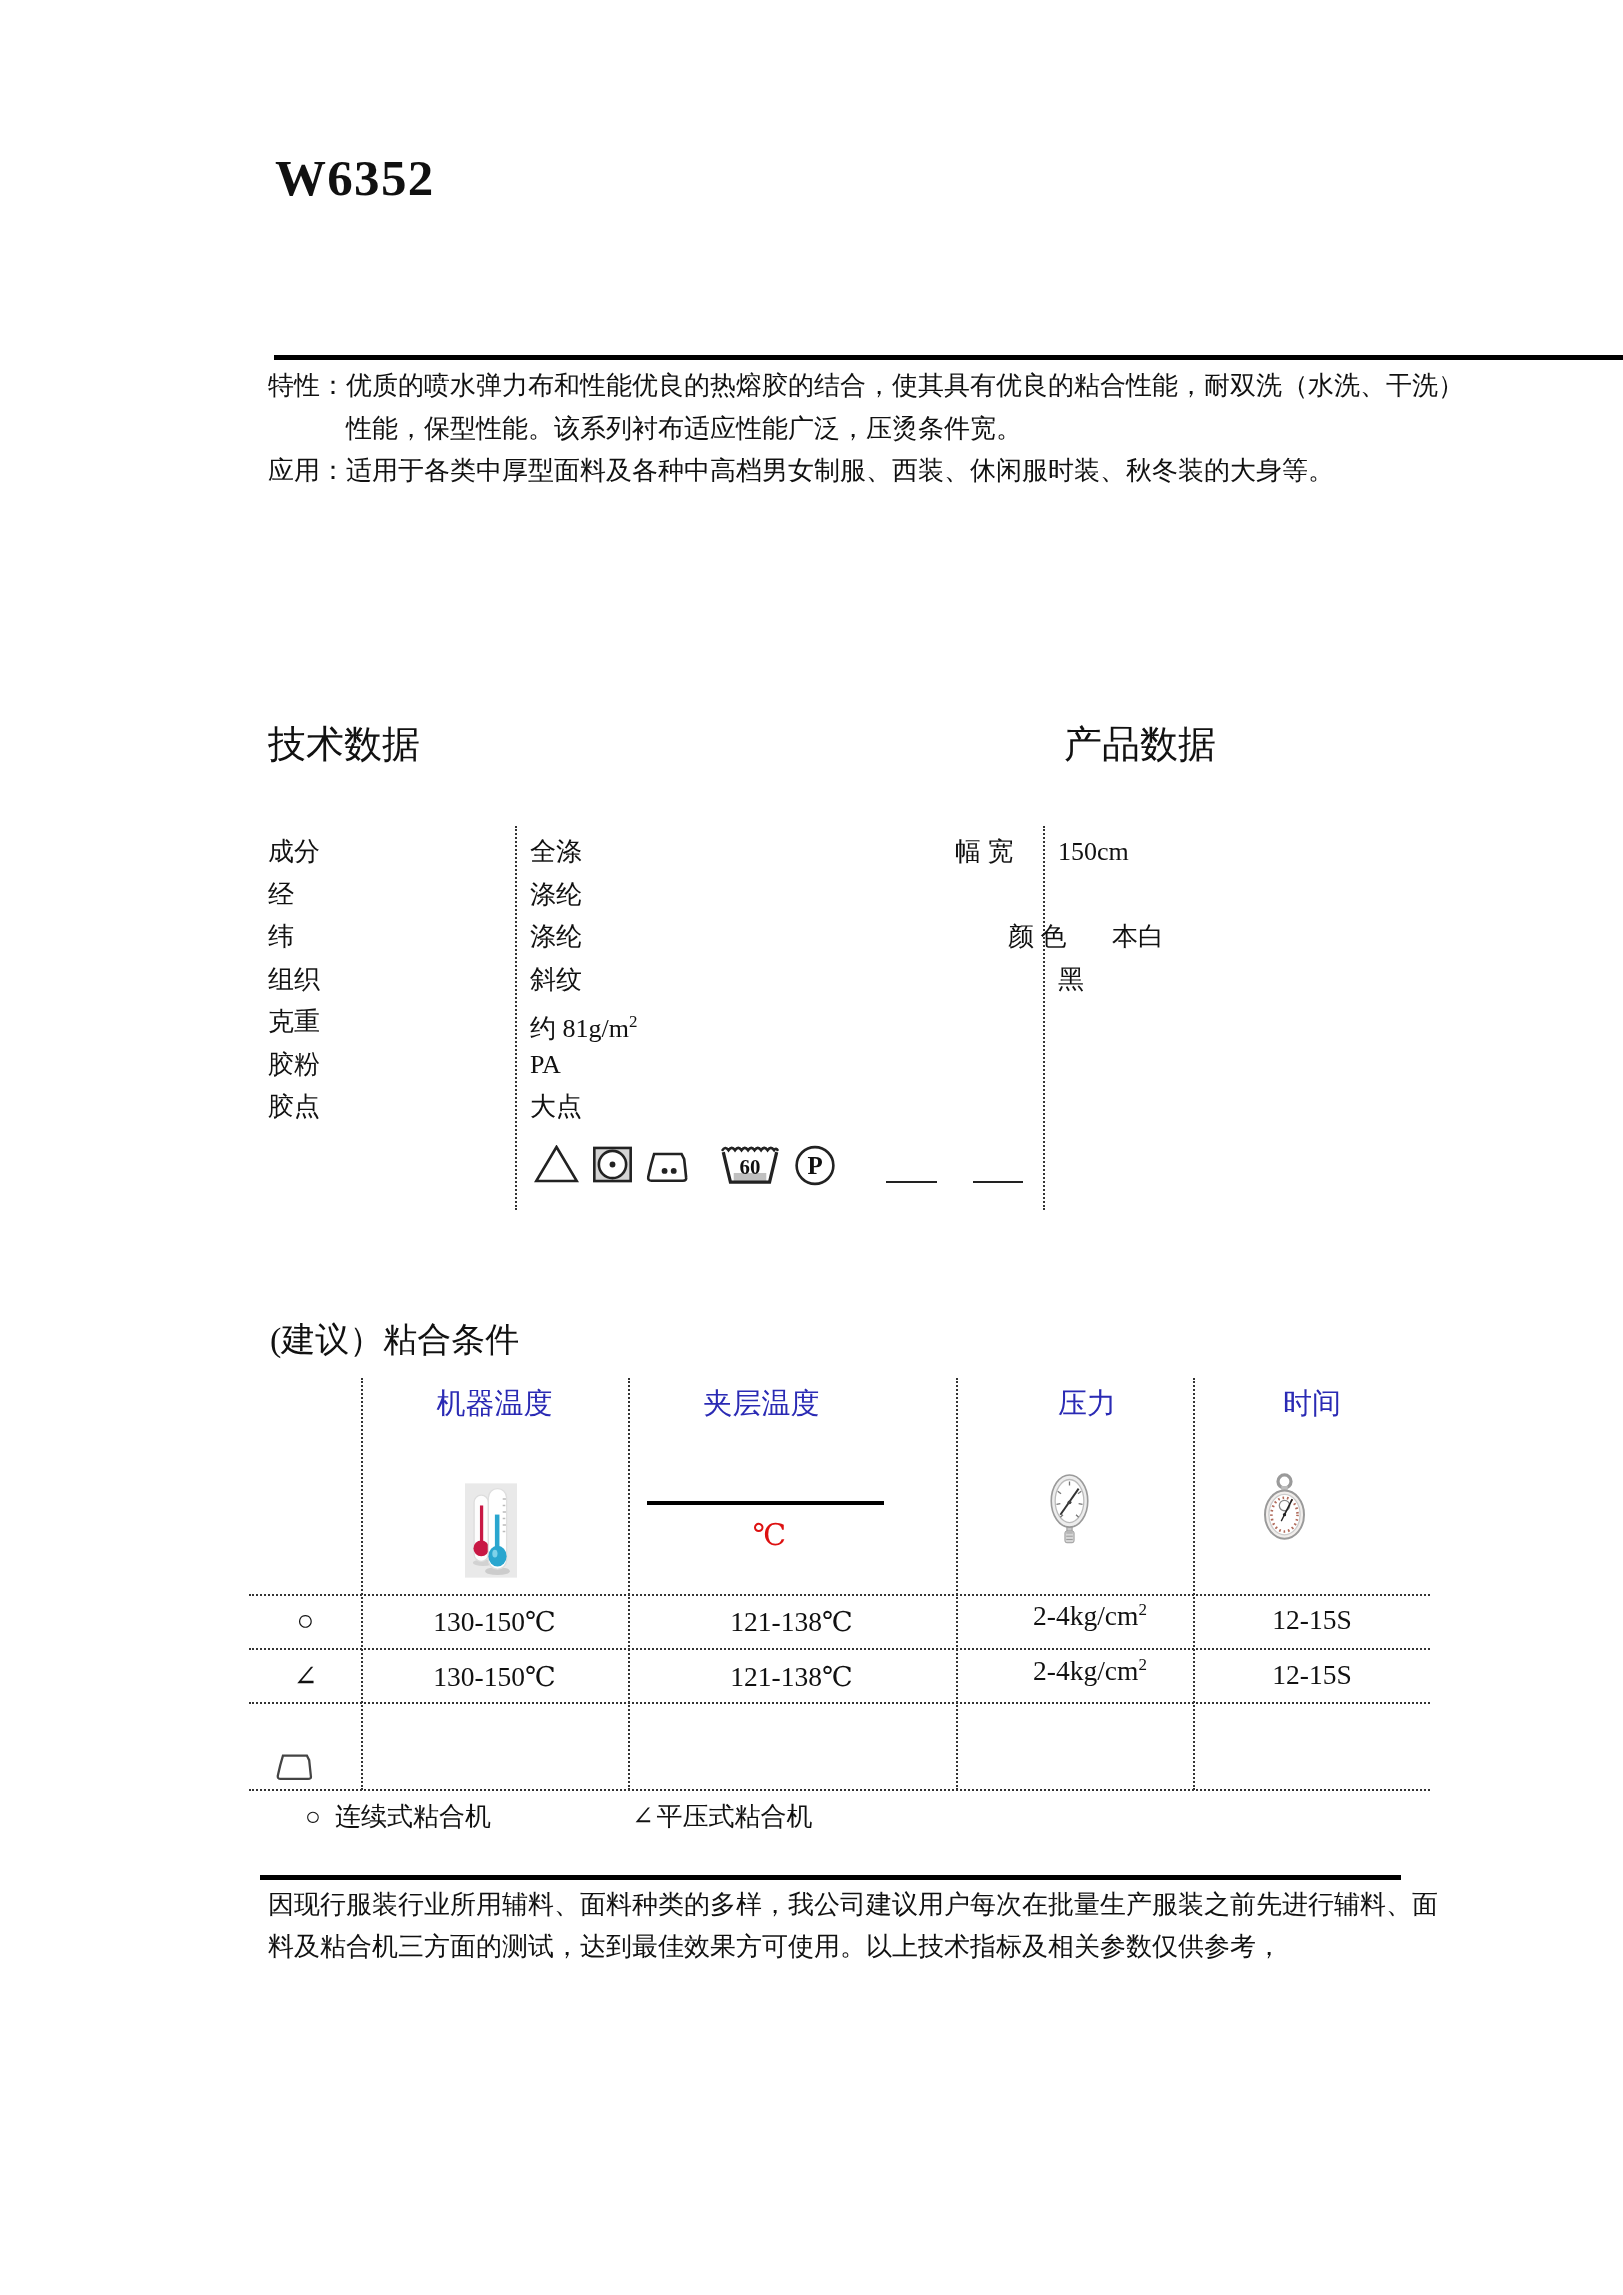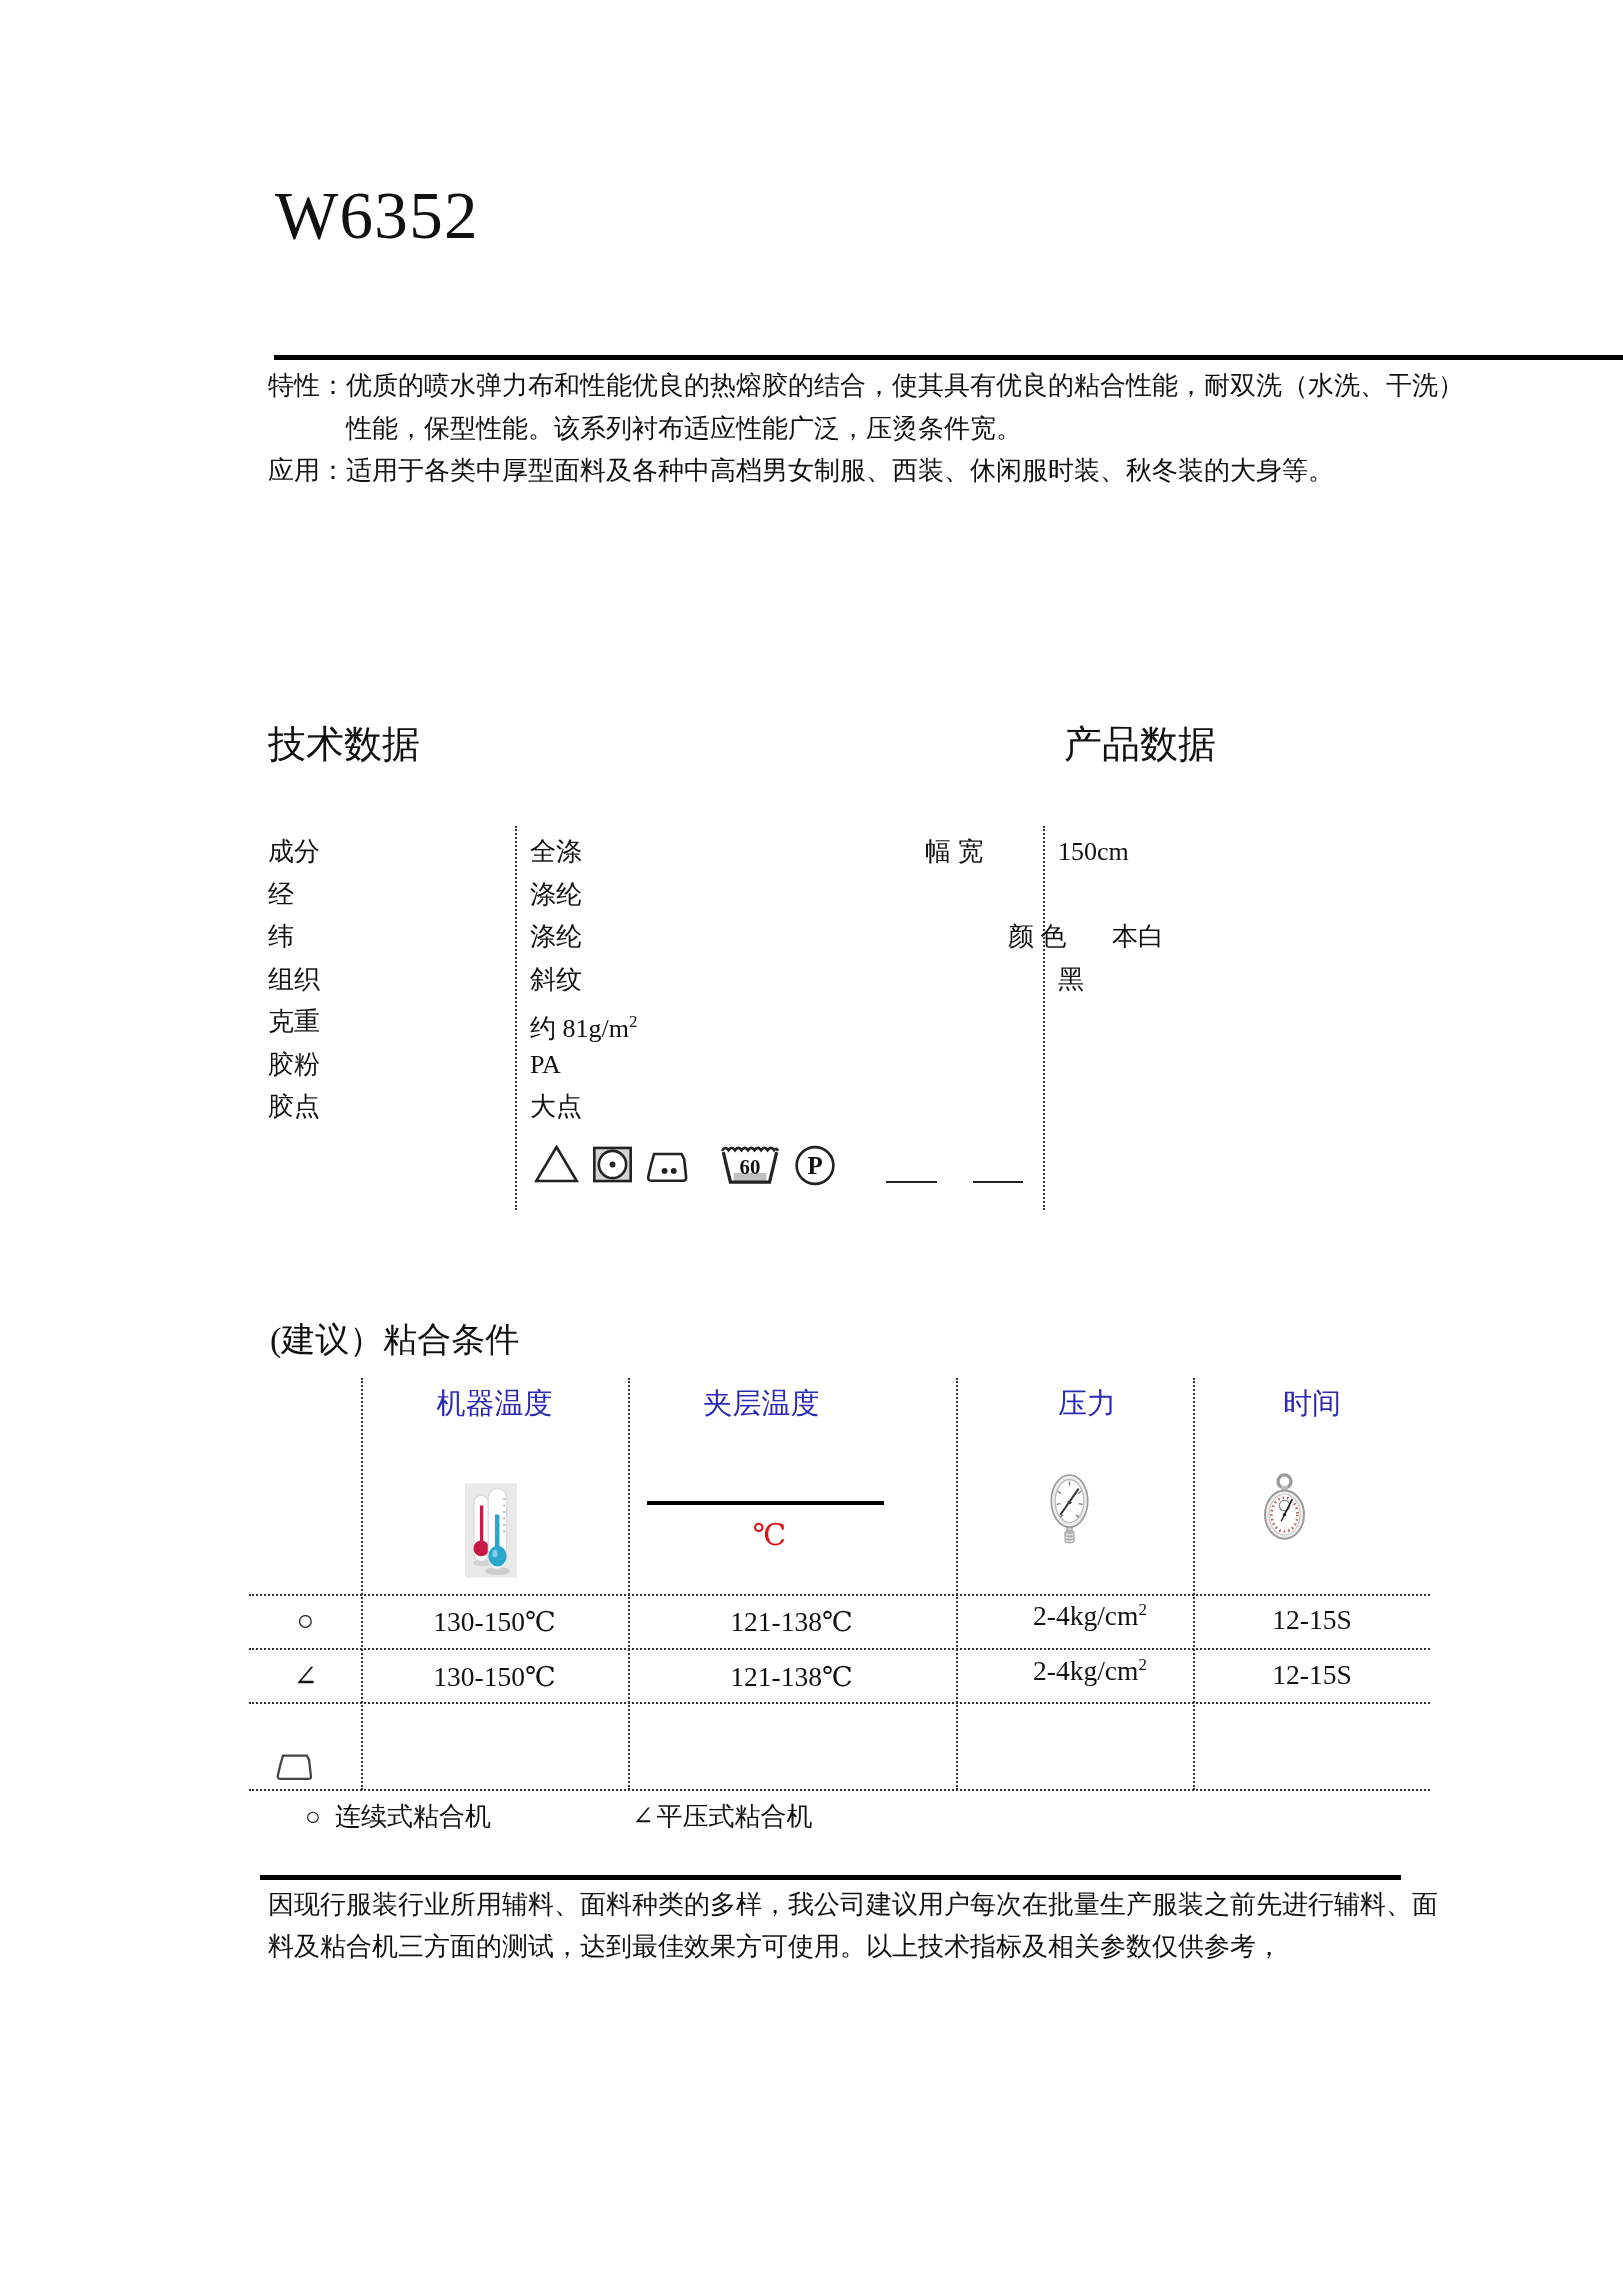--- a/index.html
+++ b/index.html
@@ -3,21 +3,21 @@
 <meta charset="utf-8">
 <style>
   html,body{margin:0;padding:0;background:#888;}
   #page{
     position:relative;width:1623px;height:2295px;background:#ffffff;
     font-family:"Liberation Serif","DejaVu Serif",serif;color:#111;
     overflow:hidden;
   }
   .abs{position:absolute;}
   .cn{font-size:26px;line-height:34px;white-space:nowrap;}
-  .title{font-size:67px;font-weight:normal;letter-spacing:1.3px;margin-top:28px;}
+  .title{font-size:51px;font-weight:bold;letter-spacing:1.3px;}
   .rule{background:#000;height:5.2px;}
   .secTitle{font-size:38px;white-space:nowrap;}
   .vdot{border-left:2px dotted #333;width:0;}
   .hdot{border-top:2px dotted #333;height:0;}
   .cell{font-size:27.5px;text-align:center;white-space:nowrap;}
   .blueHead{font-size:29px;text-align:center;white-space:nowrap;color:#2a2ab4;}
   .celsius{font-size:30px;color:#dd1111;text-align:center;}
   sup{font-size:17px;}
   .rowSym{font-size:29px;text-align:center;}
   .legend{font-size:26px;white-space:nowrap;}
@@ -50,21 +50,21 @@
   <div class="abs cn" style="left:268px;top:963px;">组织</div>
   <div class="abs cn" style="left:530px;top:963px;">斜纹</div>
   <div class="abs cn" style="left:268px;top:1005px;">克重</div>
   <div class="abs cn" style="left:530px;top:1005px;"><span>约 81g/m</span><sup>2</sup></div>
   <div class="abs cn" style="left:268px;top:1048px;">胶粉</div>
   <div class="abs cn" style="left:530px;top:1048px;text-align:right;">PA</div>
   <div class="abs cn" style="left:268px;top:1090px;">胶点</div>
   <div class="abs cn" style="left:530px;top:1090px;">大点</div>
 
   <div class="abs vdot" style="left:1043px;top:826px;height:384px;"></div>
-  <div class="abs cn" style="left:925px;top:835px;">幅 宽</div>
+  <div class="abs cn" style="left:955px;top:835px;">幅 宽</div>
   <div class="abs cn" style="left:1058px;top:835px;">150cm</div>
   <div class="abs cn" style="left:984px;top:920px;margin-left:24px;">颜 色</div>
   <div class="abs cn" style="left:1112px;top:920px;">本白</div>
   <div class="abs cn" style="left:1058px;top:963px;">黑</div>
 
   <svg class="abs" style="left:534px;top:1145px;" width="45" height="38" viewBox="0 0 68 58">
     <polygon points="34,3 65,55 3,55" fill="none" stroke="#222" stroke-width="4"></polygon>
   </svg>
   <svg class="abs" style="left:592px;top:1146px;" width="41" height="37" viewBox="0 0 62 57">
     <rect x="3" y="3" width="56" height="51" fill="#d4d4d4" stroke="#222" stroke-width="4"></rect>

